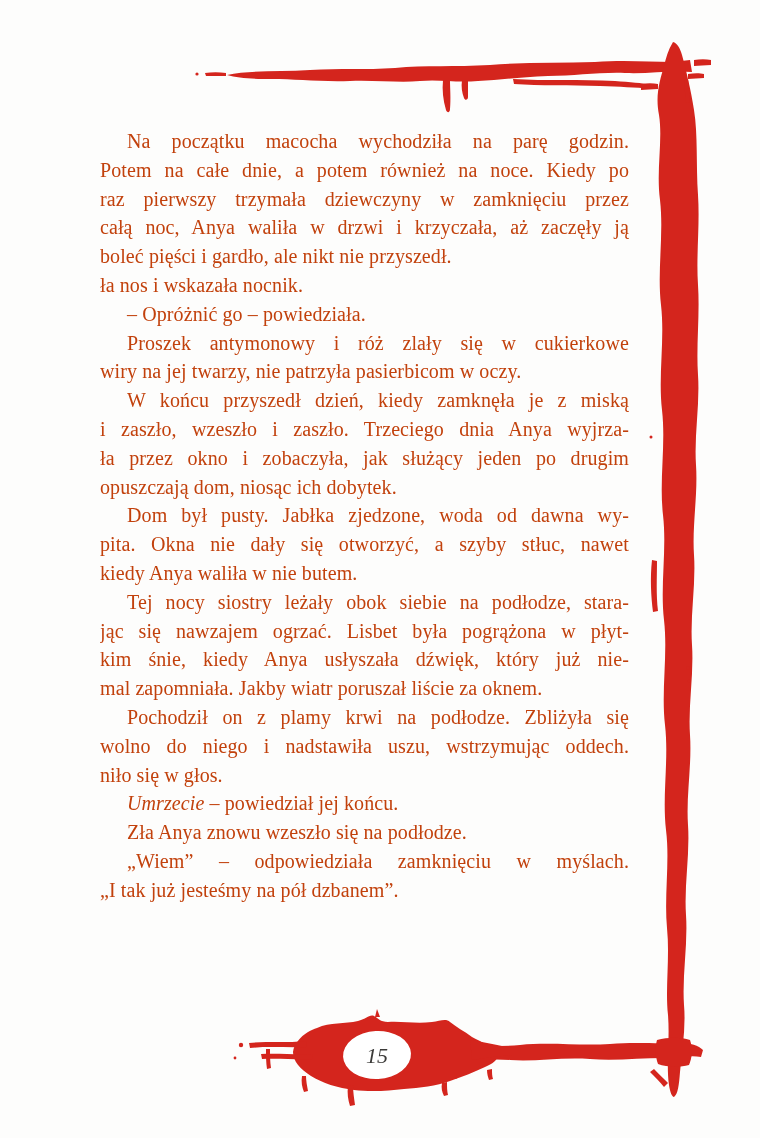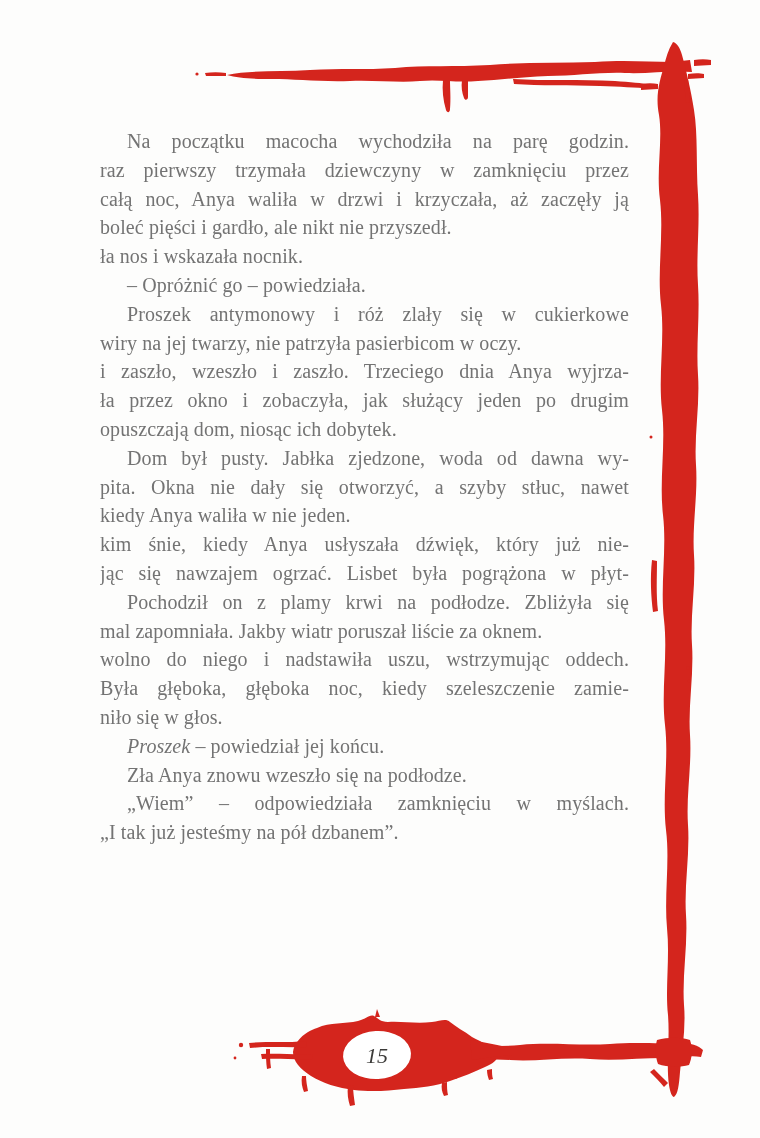--- a/index.html
+++ b/index.html
@@ -6,21 +6,21 @@
   body {
     width: 760px; height: 1138px; position: relative;
     background: #ffffff; overflow: hidden;
     font-family: "Liberation Serif", "DejaVu Serif", serif;
   }
   .page {
     position: absolute; inset: 0; background: #fdfdfc;
   }
   .textblock {
     position: absolute; left: 100px; top: 127px; width: 529px;
-    color: #737373; font-size: 20px; line-height: 28.8px;
+    color: #c2410c; font-size: 20px; line-height: 28.8px;
     letter-spacing: 0.1px;
   }
   .line {
     height: 28.8px; overflow: hidden;
     text-align: justify; text-align-last: justify;
   }
   .line.last { text-align-last: left; }
   .line.indent { text-indent: 27px; }
   .it { font-style: italic; }
   .ornament {
@@ -28,41 +28,43 @@
     pointer-events: none;
   }
 </style>
 </head>
 <body>
 
 <div class="page">
 
   <div class="textblock">
       <div class="line indent"><span>Na początku macocha wychodziła na parę godzin.</span></div>
+      <div class="line"><span>Potem na całe dnie, a potem również na noce. Kiedy po</span></div>
       <div class="line"><span>raz pierwszy trzymała dziewczyny w zamknięciu przez</span></div>
       <div class="line"><span>całą noc, Anya waliła w drzwi i krzyczała, aż zaczęły ją</span></div>
       <div class="line last"><span>boleć pięści i gardło, ale nikt nie przyszedł.</span></div>
       <div class="line last"><span>ła nos i wskazała nocnik.</span></div>
       <div class="line indent last"><span>– Opróżnić go – powiedziała.</span></div>
       <div class="line indent"><span>Proszek antymonowy i róż zlały się w cukierkowe</span></div>
       <div class="line last"><span>wiry na jej twarzy, nie patrzyła pasierbicom w oczy.</span></div>
+      <div class="line indent"><span>W końcu przyszedł dzień, kiedy zamknęła je z miską</span></div>
       <div class="line"><span>i zaszło, wzeszło i zaszło. Trzeciego dnia Anya wyjrza-</span></div>
       <div class="line"><span>ła przez okno i zobaczyła, jak służący jeden po drugim</span></div>
       <div class="line last"><span>opuszczają dom, niosąc ich dobytek.</span></div>
       <div class="line indent"><span>Dom był pusty. Jabłka zjedzone, woda od dawna wy-</span></div>
       <div class="line"><span>pita. Okna nie dały się otworzyć, a szyby stłuc, nawet</span></div>
-      <div class="line last"><span>kiedy Anya waliła w nie jeden.</span></div>
+      <div class="line last"><span>kiedy Anya waliła w nie butem.</span></div>
+      <div class="line indent"><span>Tej nocy siostry leżały obok siebie na podłodze, stara-</span></div>
+      <div class="line"><span>jąc się nawzajem ogrzać. Lisbet była pogrążona w płyt-</span></div>
       <div class="line"><span>kim śnie, kiedy Anya usłyszała dźwięk, który już nie-</span></div>
-      <div class="line"><span>jąc się nawzajem ogrzać. Lisbet była pogrążona w płyt-</span></div>
+      <div class="line last"><span>mal zapomniała. Jakby wiatr poruszał liście za oknem.</span></div>
       <div class="line indent"><span>Pochodził on z plamy krwi na podłodze. Zbliżyła się</span></div>
-      <div class="line last"><span>mal zapomniała. Jakby wiatr poruszał liście za oknem.</span></div>
       <div class="line"><span>wolno do niego i nadstawiła uszu, wstrzymując oddech.</span></div>
-      <div class="line"><span>Była głęboka, głęboka noc, kiedy szeleszczenie zamie-</span></div>
       <div class="line last"><span>niło się w głos.</span></div>
-      <div class="line indent last"><span class="it">Proszek</span><span> – powiedział jej końcu.</span></div>
+      <div class="line indent last"><span class="it">Umrzecie</span><span> – powiedział jej końcu.</span></div>
       <div class="line indent last"><span>Zła Anya znowu wzeszło się na podłodze.</span></div>
       <div class="line indent"><span>„Wiem” – odpowiedziała zamknięciu w myślach.</span></div>
       <div class="line last"><span>„I tak już jesteśmy na pół dzbanem”.</span></div>
     </div>
 
   <svg class="ornament" viewBox="0 0 760 1138" xmlns="http://www.w3.org/2000/svg">
     <g fill="#d4251d">
 
       <path d="
         M 227 75

